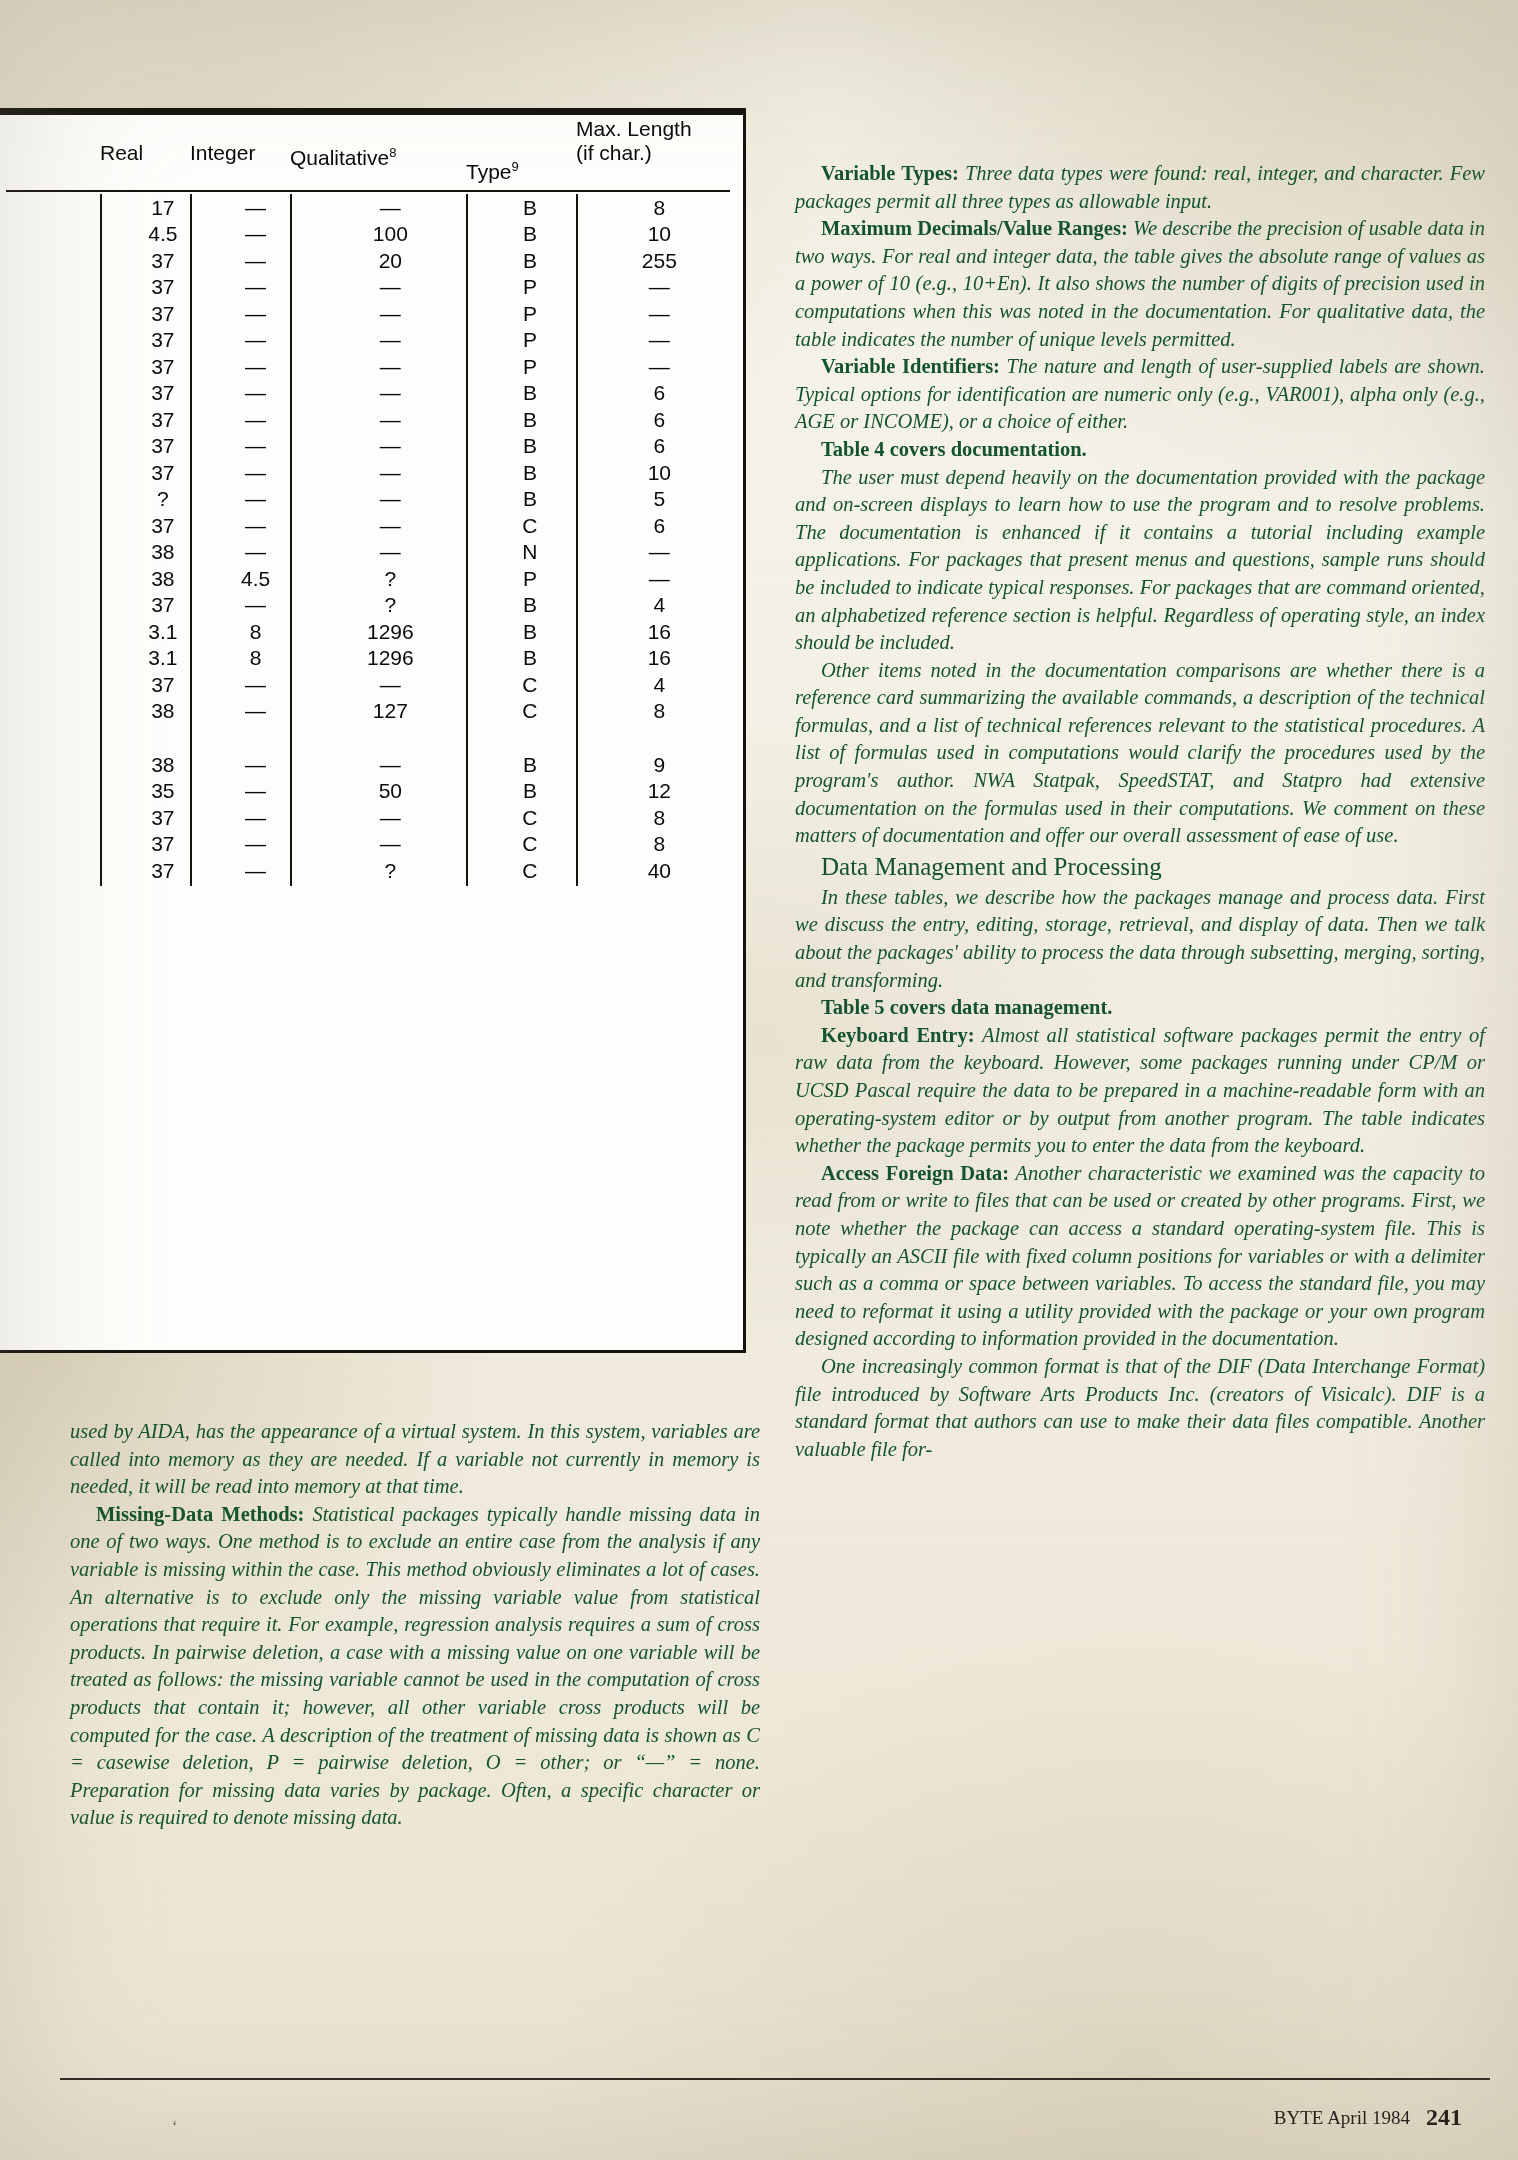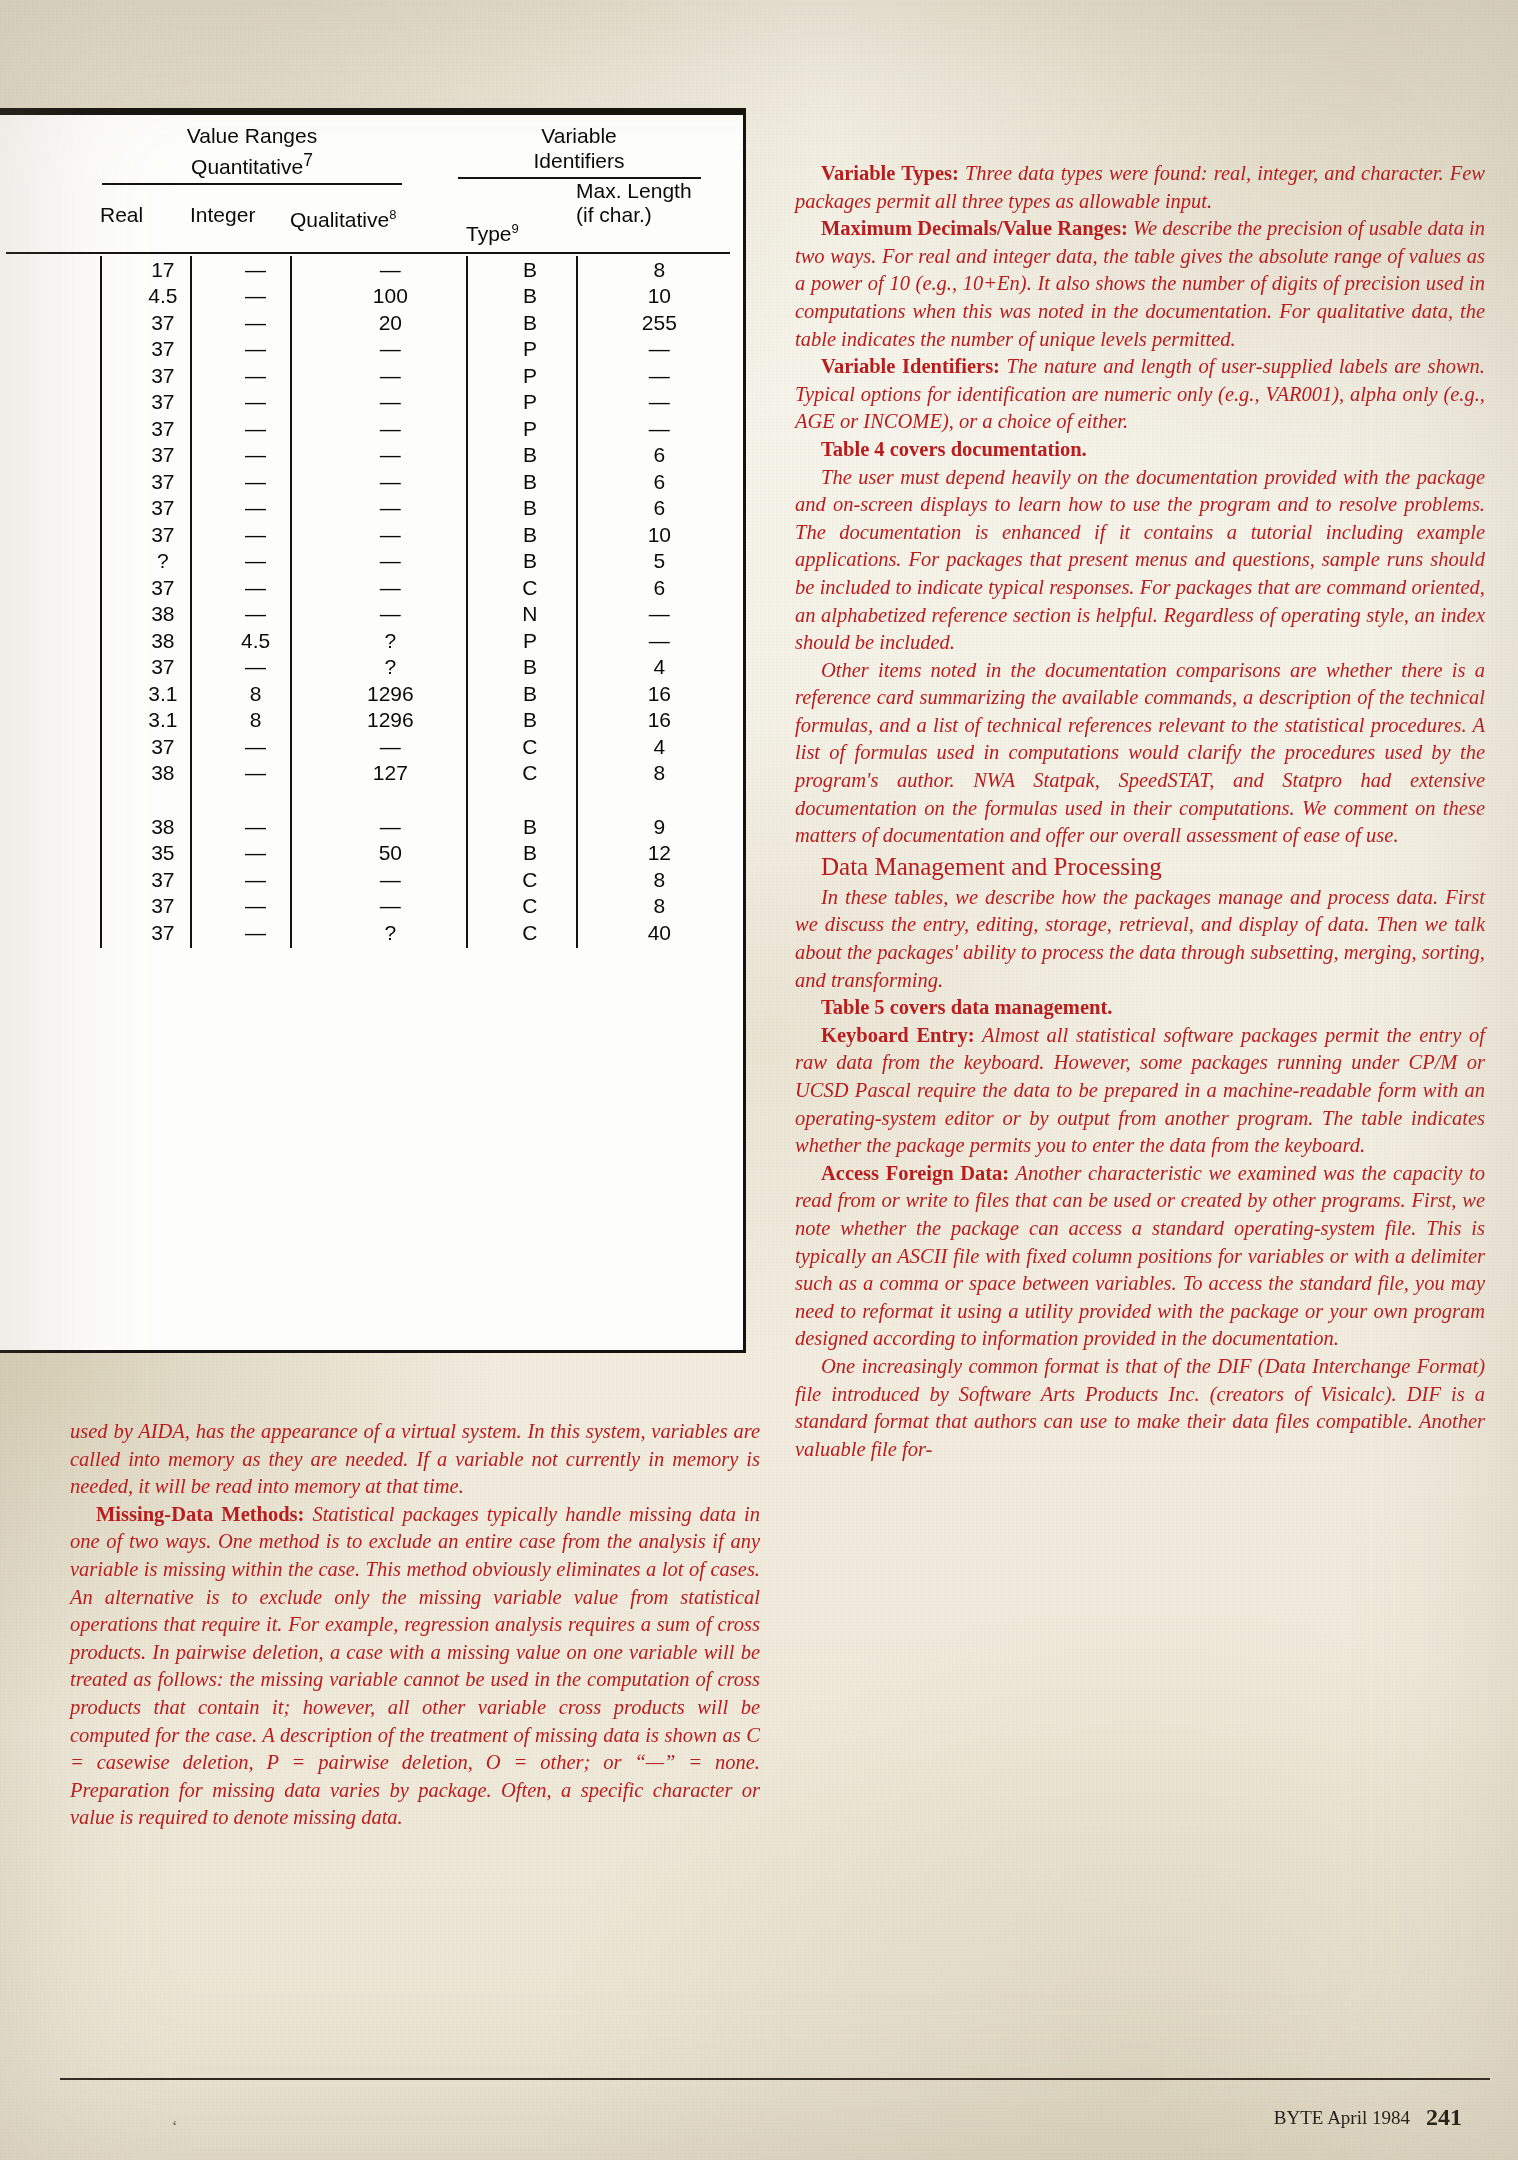--- a/index.html
+++ b/index.html
@@ -140,21 +140,21 @@
     width: 0;
     border-left: 2px solid #15130f;
   }
 
   
   .col {
     position: absolute;
     font-family: "Liberation Serif", serif;
     font-size: 20.5px;
     line-height: 27.6px;
-    color: #b91c1c;
+    color: #14532d;
     text-align: justify;
     font-style: italic;
   }
   #col-left {
     left: 70px;
     top: 1418px;
     width: 690px;
   }
   #col-right {
     left: 795px;
@@ -217,32 +217,20 @@
 </style>
 </head>
 <body>
 
 <div id="page"></div>
 <div id="grain"></div>
 
 <div id="table-figure">
   <div class="tbl">
 
-    <div class="hdr-top">
-      <div class="hdr-grp quant">
-        <div>Value Ranges</div>
-        <div><span>Quantitative</span><sup>7</sup></div>
-        <div class="grp-rule"></div>
-      </div>
-      <div class="hdr-grp ident">
-        <div>Variable</div>
-        <div>Identifiers</div>
-        <div class="grp-rule"></div>
-      </div>
-    </div>
 
     <div class="hdr-cols">
       <div class="hc spacer"></div>
       <div class="hc c-real">
         <span>Real</span>
       </div>
       <div class="hc c-int">
         <span>Integer</span>
       </div>
       <div class="hc c-qual">

